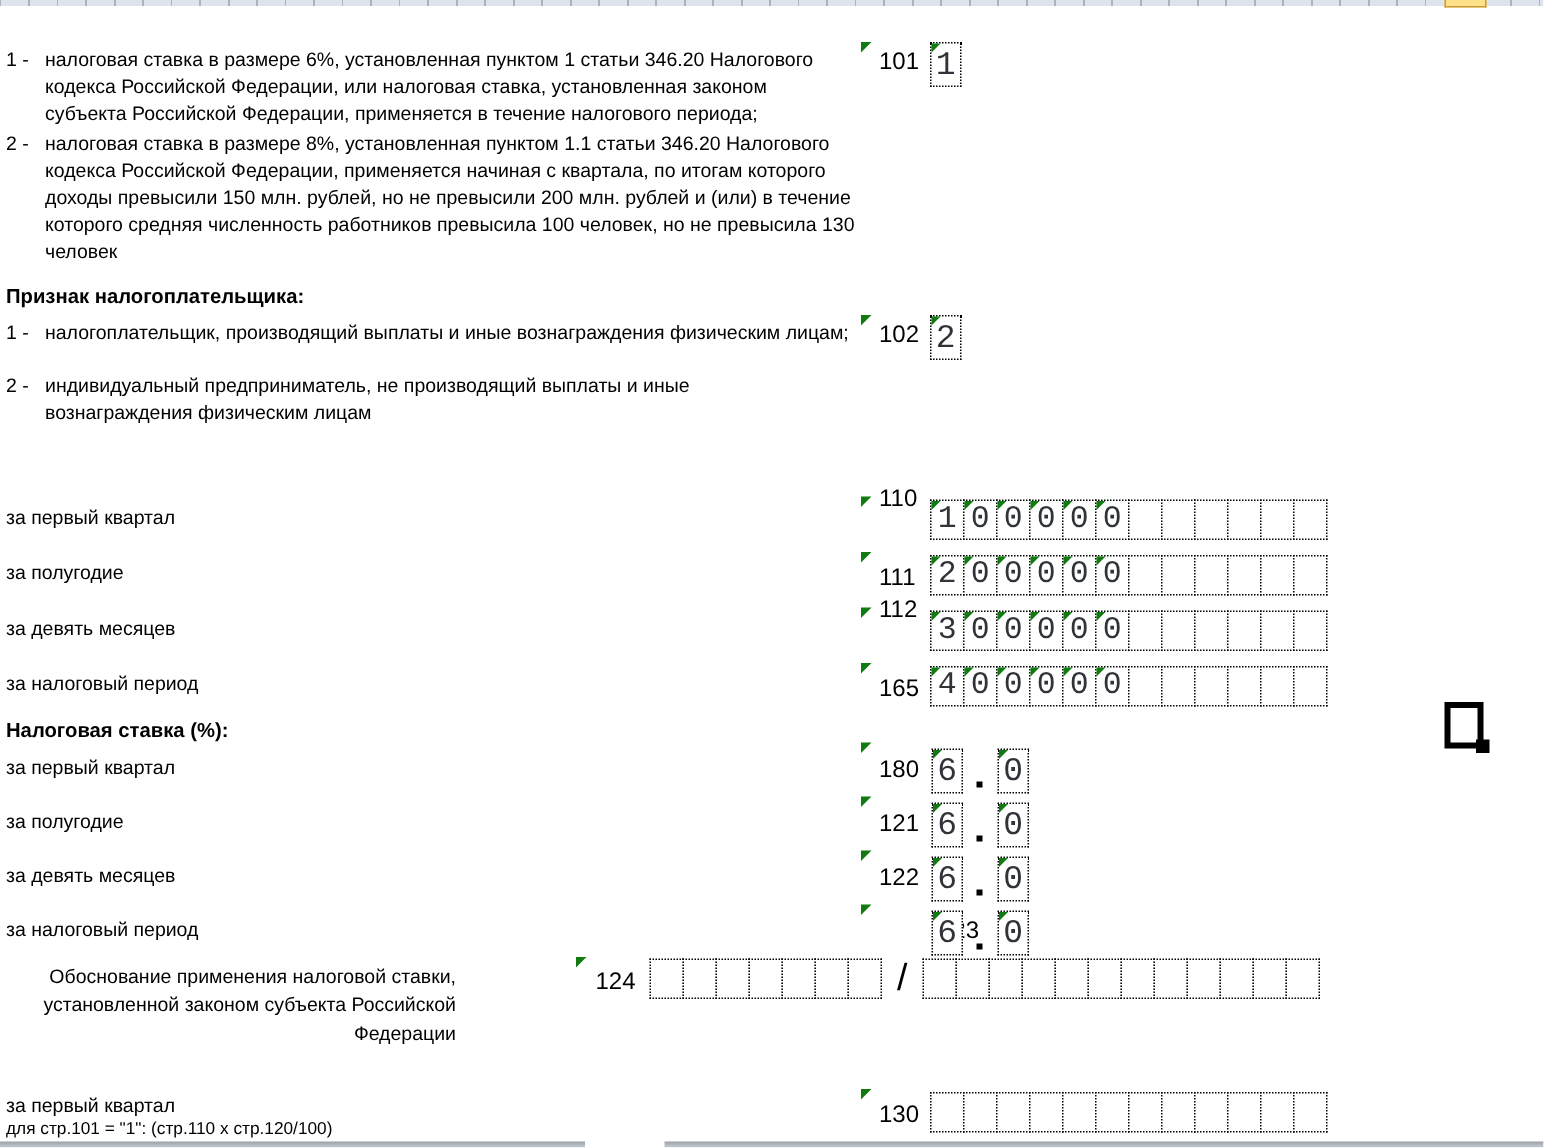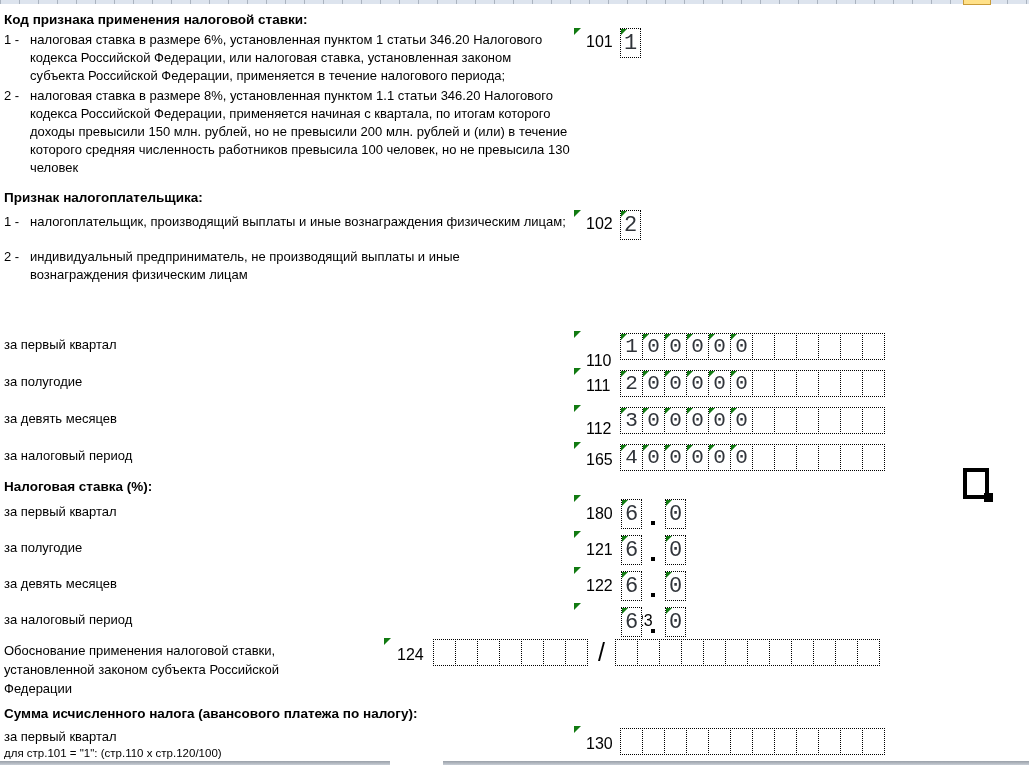--- a/index.html
+++ b/index.html
@@ -56,21 +56,20 @@
   .bbar.r{left:443px;width:586px;}
 </style>
 </head>
 <body>
 
 <div class="sheet">
 
   <div class="colstrip"></div>
   <div class="colsel"></div>
 
-  <div class="h" style="top:10px;">Код признака применения налоговой ставки:</div>
 
   <div class="item" style="top:31px;width:560px;">
     <span class="n">1 -</span>
     <span>налоговая ставка в размере 6%, установленная пунктом 1 статьи 346.20 Налогового кодекса Российской Федерации, или налоговая ставка, установленная законом субъекта Российской Федерации, применяется в течение налогового периода;</span>
   </div>
 
   <div>
     <span class="tri" style="left:574px;top:28px;"></span>
     <span class="code" style="left:586px;top:33px;">101</span>
     <div class="strip big" style="left:620px;top:28px;">
@@ -100,21 +99,21 @@
 
   <div class="item" style="top:248px;width:530px;">
     <span class="n">2 -</span>
     <span>индивидуальный предприниматель, не производящий выплаты и иные вознаграждения физическим лицам</span>
   </div>
 
 
   <div>
     <span class="rowlabel" style="top:337px;">за первый квартал</span>
     <span class="tri" style="left:574px;top:331px;"></span>
-    <span class="code" style="left:586px;top:352px;">110</span>
+    <span class="code" style="left:586px;top:324px;">110</span>
     <div class="strip" style="left:620px;top:333px;">
         <span class="cell filled">1</span>
         <span class="cell filled">0</span>
         <span class="cell filled">0</span>
         <span class="cell filled">0</span>
         <span class="cell filled">0</span>
         <span class="cell filled">0</span>
         <span class="cell"></span>
         <span class="cell"></span>
         <span class="cell"></span>
@@ -138,21 +137,21 @@
         <span class="cell"></span>
         <span class="cell"></span>
         <span class="cell"></span>
         <span class="cell"></span>
         <span class="cell"></span>
       </div>
   </div>
   <div>
     <span class="rowlabel" style="top:411px;">за девять месяцев</span>
     <span class="tri" style="left:574px;top:405px;"></span>
-    <span class="code" style="left:586px;top:420px;">112</span>
+    <span class="code" style="left:586px;top:398px;">112</span>
     <div class="strip" style="left:620px;top:407px;">
         <span class="cell filled">3</span>
         <span class="cell filled">0</span>
         <span class="cell filled">0</span>
         <span class="cell filled">0</span>
         <span class="cell filled">0</span>
         <span class="cell filled">0</span>
         <span class="cell"></span>
         <span class="cell"></span>
         <span class="cell"></span>
@@ -226,21 +225,21 @@
     <div class="strip big" style="left:621px;top:607px;">
         <span class="cell filled">6</span>
       </div>
     <span class="dot" style="left:651px;top:629px;"></span>
     <div class="strip big" style="left:665px;top:607px;">
         <span class="cell filled">0</span>
       </div>
   </div>
 
   <div>
-    <span class="rowlabel" style="top:641px;width:300px;line-height:19px;display:block;">Обоснование применения налоговой ставки, установленной законом субъекта Российской Федерации</span>
+    <span class="rowlabel" style="top:641px;width:300px;line-height:19px;display:block;text-align:right;">Обоснование применения налоговой ставки, установленной законом субъекта Российской Федерации</span>
     <span class="tri" style="left:384px;top:638px;"></span>
     <span class="code" style="left:397px;top:646px;">124</span>
     <div class="strip" style="left:433px;top:639px;">
         <span class="cell"></span>
         <span class="cell"></span>
         <span class="cell"></span>
         <span class="cell"></span>
         <span class="cell"></span>
         <span class="cell"></span>
         <span class="cell"></span>
@@ -255,21 +254,20 @@
         <span class="cell"></span>
         <span class="cell"></span>
         <span class="cell"></span>
         <span class="cell"></span>
         <span class="cell"></span>
         <span class="cell"></span>
         <span class="cell"></span>
       </div>
   </div>
 
-  <div class="h" style="top:704px;">Сумма исчисленного налога (авансового платежа по налогу):</div>
 
   <div>
     <span class="rowlabel" style="top:729px;">за первый квартал</span>
     <span class="note" style="top:747px;">для стр.101 = "1": (стр.110 х стр.120/100)</span>
     <span class="tri" style="left:574px;top:726px;"></span>
     <span class="code" style="left:586px;top:735px;text-align:center;">130</span>
     <div class="strip" style="left:620px;top:728px;">
         <span class="cell"></span>
         <span class="cell"></span>
         <span class="cell"></span>

